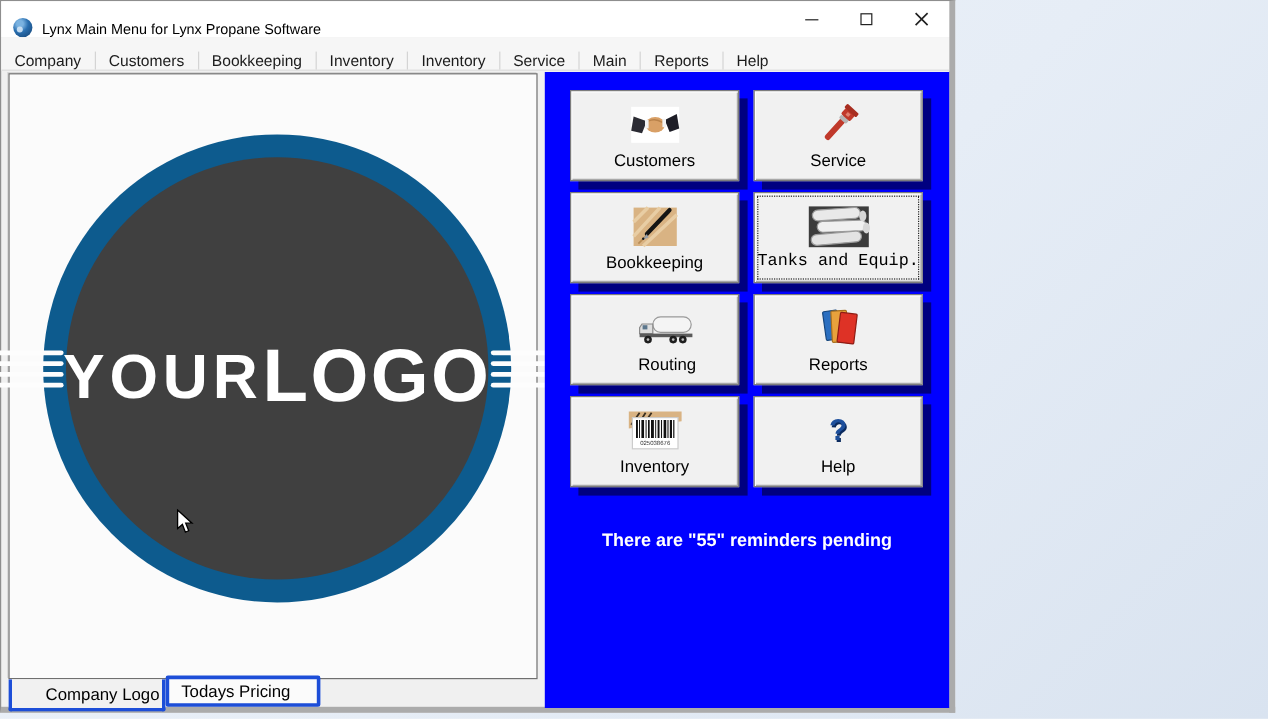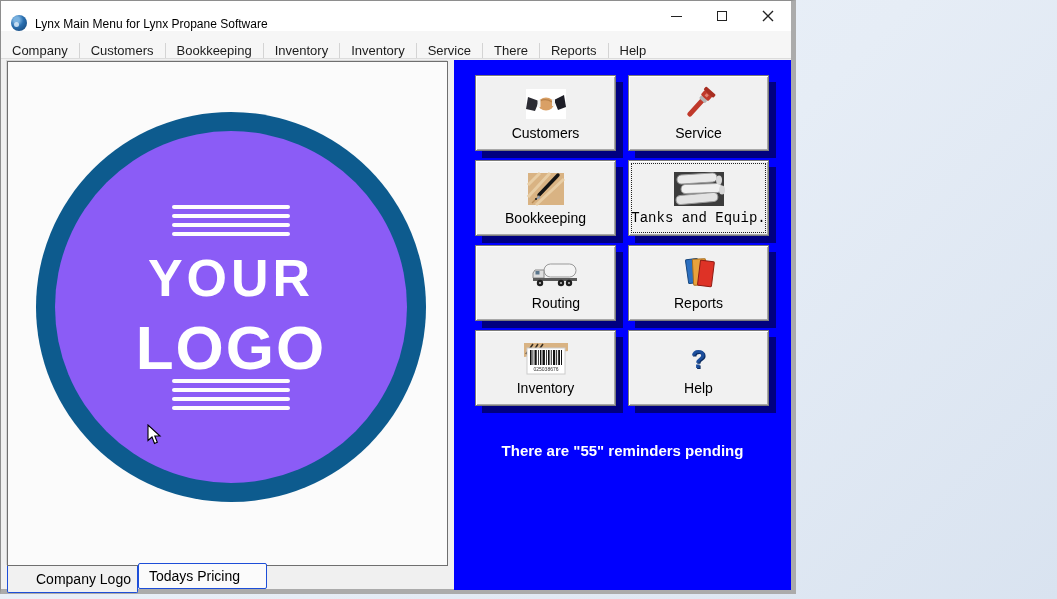--- a/index.html
+++ b/index.html
@@ -33,32 +33,32 @@
     border-right:1px solid #d4d4d4; }
   .menu-item:last-child { border-right:none; }
   .underline-first::first-letter { text-decoration:underline; }
 
   
   .logo-panel { position:absolute; left:6px; top:60px; width:441px; height:505px;
     background:#fbfbfb; border:1px solid #6f6f6f; box-shadow:-1px -1px 0 #d6d6d6; }
   .logo-circle { position:absolute; left:28px; top:50px; width:390px; height:390px;
     border-radius:50%; background:#0d5b8e; }
   .logo-inner { position:absolute; left:19px; top:19px; right:19px; bottom:19px;
-    border-radius:50%; background:#8b5cf6; display:flex; flex-direction:column;
+    border-radius:50%; background:#404040; display:flex; flex-direction:row;
     align-items:center; justify-content:center; }
   .logo-lines { display:flex; flex-direction:column; gap:5px; }
   .logo-lines span { display:block; width:118px; height:4px; background:#fdfdfd; border-radius:2px; }
   .logo-word { color:#ffffff; font-weight:bold; line-height:1; }
   .w-your { font-size:52px; letter-spacing:4px; margin-top:16px; }
   .w-logo { font-size:62px; letter-spacing:2px; margin-top:13px; }
   .w-here { font-size:52px; letter-spacing:4px; margin-top:2px; margin-bottom:14px; }
 
   
   .tab { position:absolute; font-size:14px; color:#000; background:#f1f1f1;
-    border:1px solid #1d4ed8; display:flex; align-items:center; cursor:default; }
+    border:3px solid #1d4ed8; display:flex; align-items:center; cursor:default; }
   .tab-active { left:6px; top:565px; width:131px; height:27px; border-top:none;
     border-radius:0 0 2px 2px; padding-left:28px; z-index:3; }
   .tab-inactive { left:137px; top:562px; width:129px; height:26px; background:#fbfbfb;
     border-radius:2px; padding-left:10px; z-index:2; }
 
   
   .main-panel { position:absolute; left:453px; top:59px; width:337px; height:530px;
     background:#0000ff; }
   .big-btn { position:absolute; width:141px; height:76px; background:#f1f1f1;
     border:1px solid #7c7c7c;
@@ -102,21 +102,21 @@
     </div>
   </div>
 
   <div class="menubar">
     <span class="menu-item">Company</span>
     <span class="menu-item">Customers</span>
     <span class="menu-item">Bookkeeping</span>
     <span class="menu-item">Inventory</span>
     <span class="menu-item">Inventory</span>
     <span class="menu-item">Service</span>
-    <span class="menu-item">There</span>
+    <span class="menu-item">Main</span>
     <span class="menu-item">Reports</span>
     <span class="menu-item underline-first">Help</span>
   </div>
 
   <div class="logo-panel">
     <div class="logo-circle">
       <div class="logo-inner">
         <div class="logo-lines">
           <span></span>
             <span></span>

